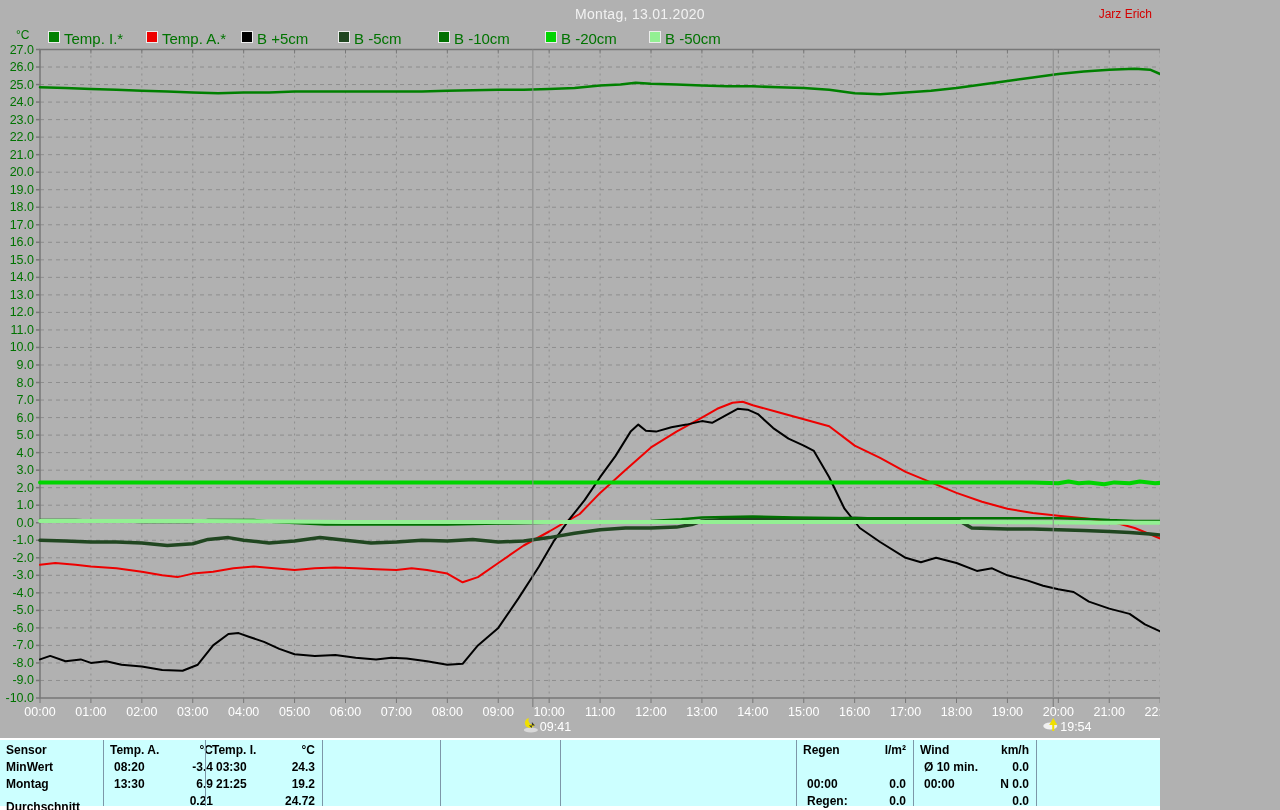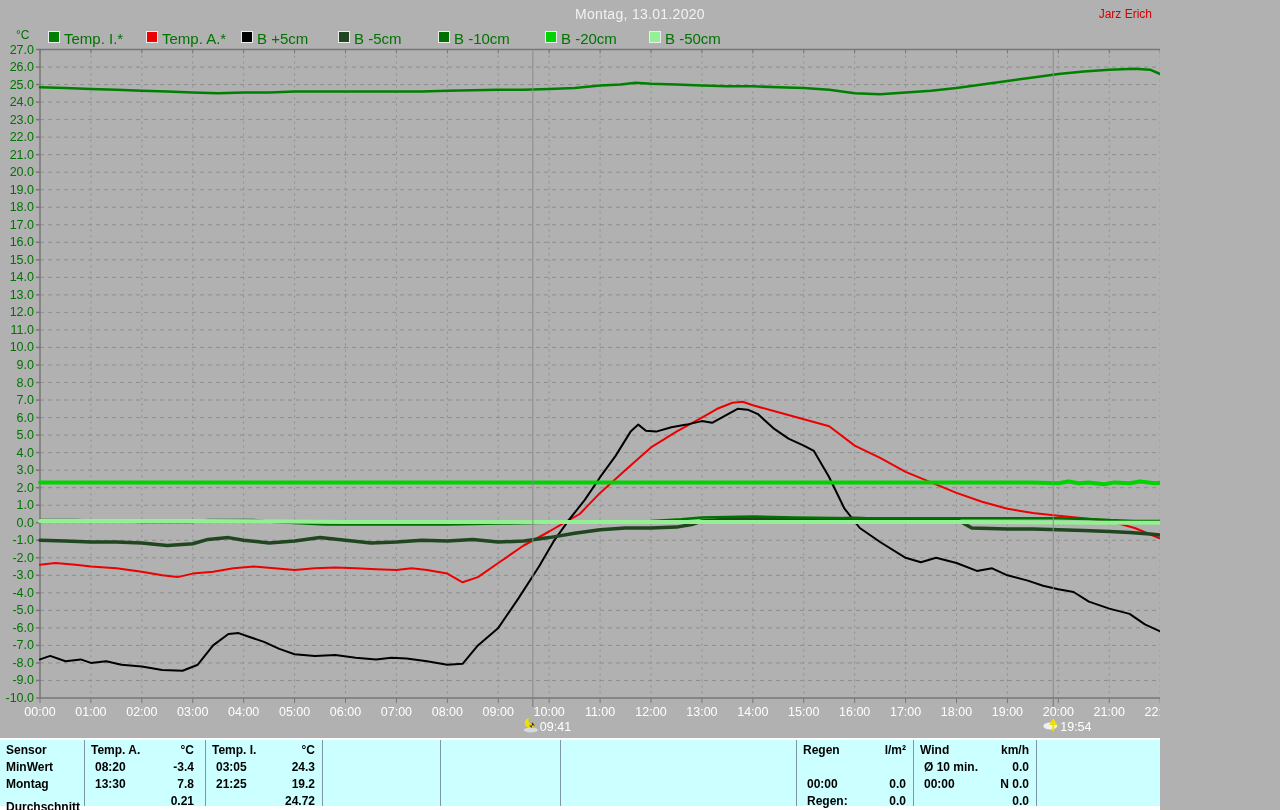--- a/index.html
+++ b/index.html
@@ -312,45 +312,45 @@
     </svg>
 
   <div class="stats">
     <div class="stats-inner" id="stats-inner">
       <div class="rowlabels">
         <div class="rowlabel" style="top:2px">Sensor</div>
         <div class="rowlabel" style="top:19px">MinWert</div>
         <div class="rowlabel" style="top:36px">Montag</div>
         <div class="rowlabel" style="top:59px">Durchschnitt</div>
       </div>
-    <div class="tcol" style="left: 84px; width: 117px;">
+    <div class="tcol" style="left: 103px; width: 117px;">
           <div class="trow" style="top: 2px;">
             <span class="cl-h">Temp. A.</span>
             <span class="cr">°C</span>
           </div>
           <div class="trow" style="top: 19px;">
             <span class="cl">08:20</span>
             <span class="cr">-3.4</span>
           </div>
           <div class="trow" style="top: 36px;">
             <span class="cl">13:30</span>
-            <span class="cr">7.8</span>
+            <span class="cr">6.9</span>
           </div>
           <div class="trow" style="top: 53px;">
             <span class="cl"></span>
             <span class="cr">0.21</span>
           </div>
         </div>
         <div class="tcol" style="left: 205px; width: 117px;">
           <div class="trow" style="top: 2px;">
             <span class="cl-h">Temp. I.</span>
             <span class="cr">°C</span>
           </div>
           <div class="trow" style="top: 19px;">
-            <span class="cl">03:05</span>
+            <span class="cl">03:30</span>
             <span class="cr">24.3</span>
           </div>
           <div class="trow" style="top: 36px;">
             <span class="cl">21:25</span>
             <span class="cr">19.2</span>
           </div>
           <div class="trow" style="top: 53px;">
             <span class="cl"></span>
             <span class="cr">24.72</span>
           </div>

